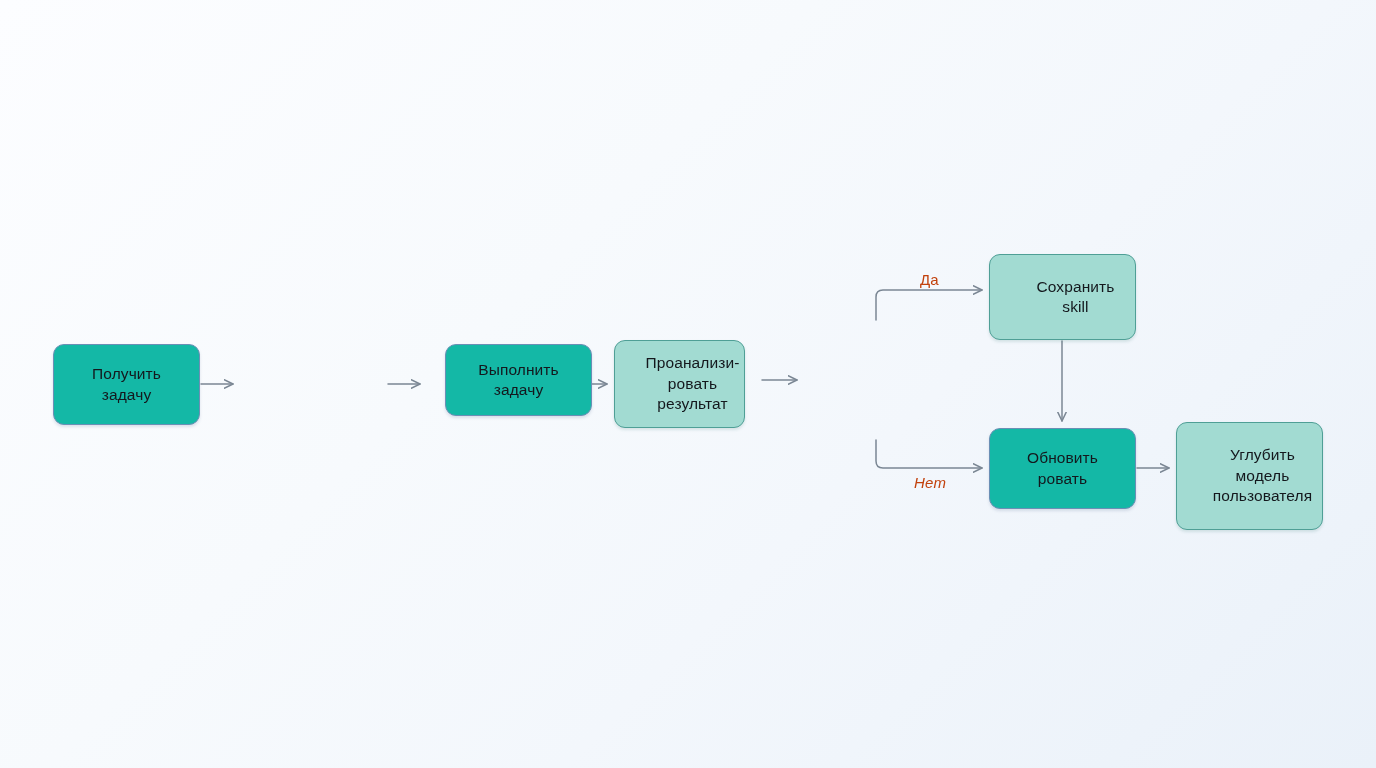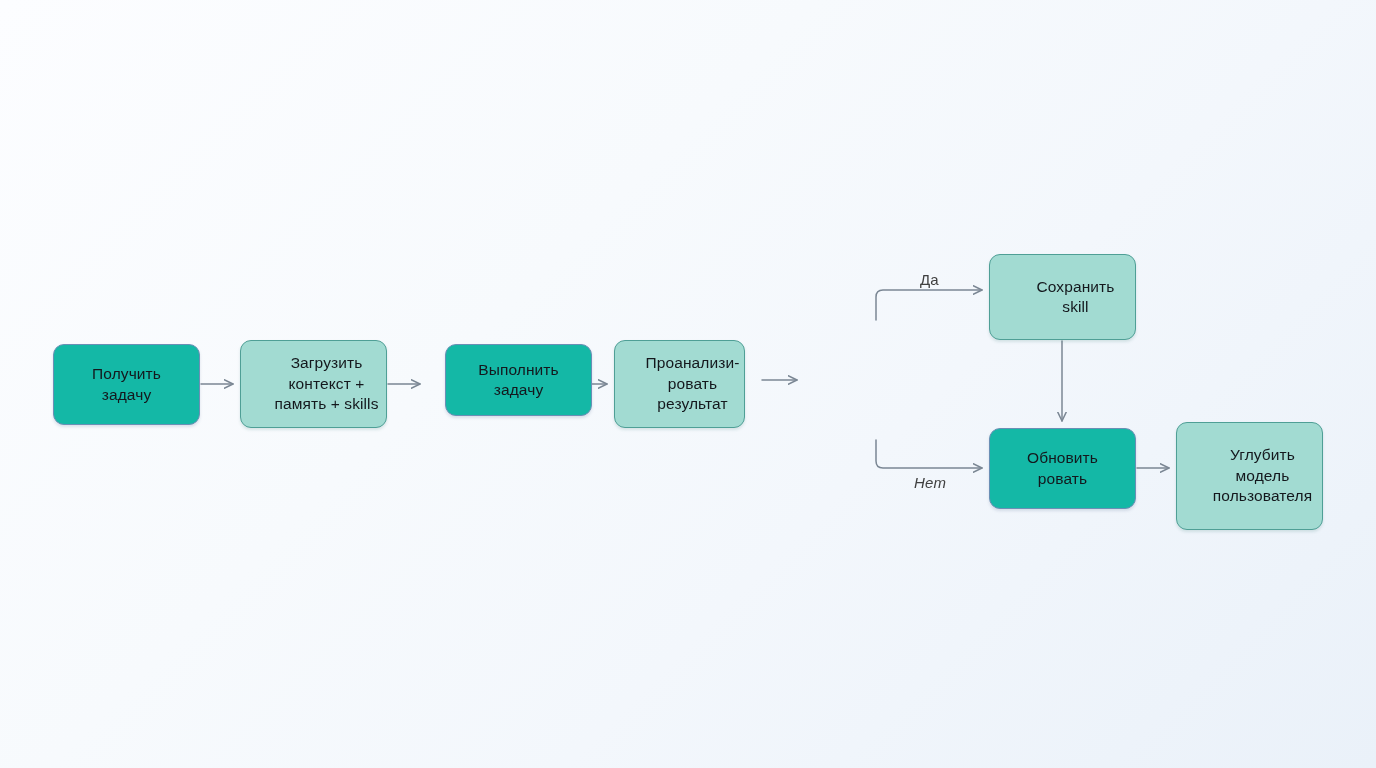--- a/index.html
+++ b/index.html
@@ -85,21 +85,21 @@
     font-size: 15.5px;
     line-height: 1.33;
     color: #14181d;
     white-space: pre-line;
     letter-spacing: 0.1px;
   }
 
   .edge-label {
     position: absolute;
     font-size: 15px;
-    color: #404040;
+    color: #c2410c;
     letter-spacing: 0.2px;
     z-index: 4;
     white-space: nowrap;
   }
 </style>
 </head>
 <body>
 
 <div id="canvas">
 
@@ -125,23 +125,20 @@
 
       <path d="M 1062 341 L 1062 421" marker-end="url(#arrow)"></path>
 
       <path d="M 1137 468 L 1169 468" marker-end="url(#arrow)"></path>
     </g>
   </svg>
 
   <div class="node blue" style="left:53px; top:344px; width:147px; height:81px;">Получить
 задачу</div>
 
-  <div class="node green" style="left:240px; top:340px; width:147px; height:88px;">Загрузить
-контекст +
-память + skills</div>
 
   <div class="node blue" style="left:445px; top:344px; width:147px; height:72px;">Выполнить
 задачу</div>
 
   <div class="node green" style="left:614px; top:340px; width:131px; height:88px;">Проанализи-
 ровать
 результат</div>
 
 
   <div class="node green" style="left:989px; top:254px; width:147px; height:86px;">Сохранить

